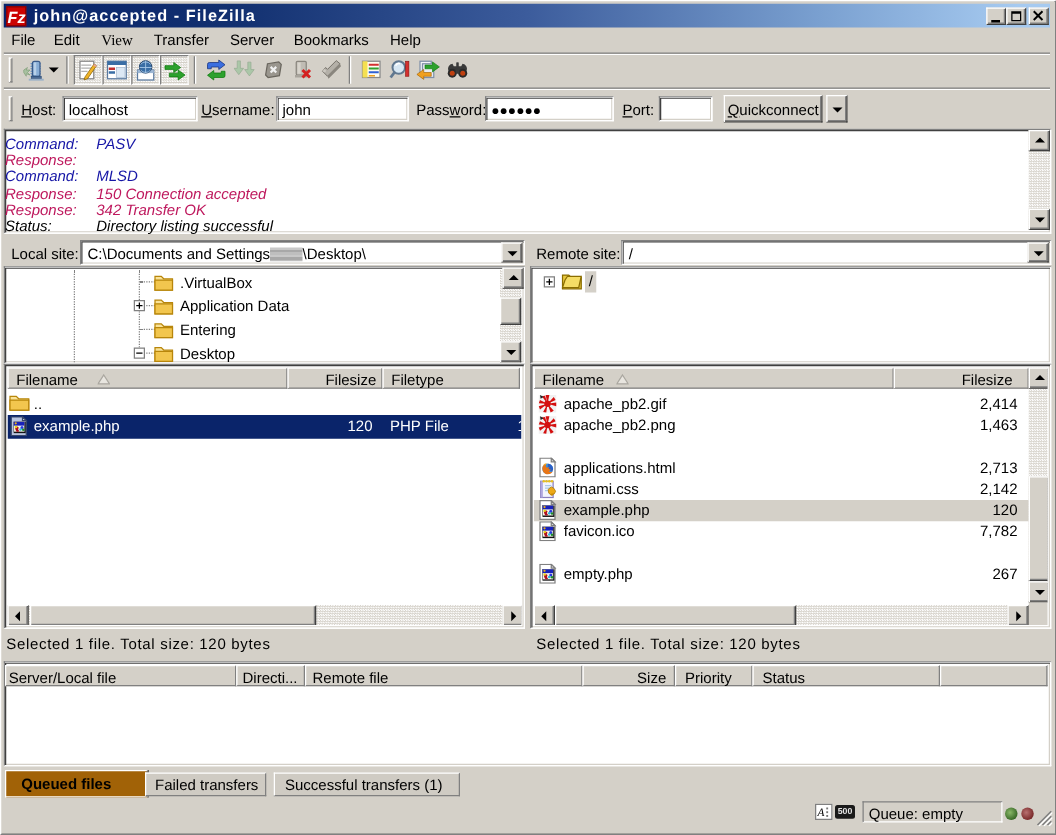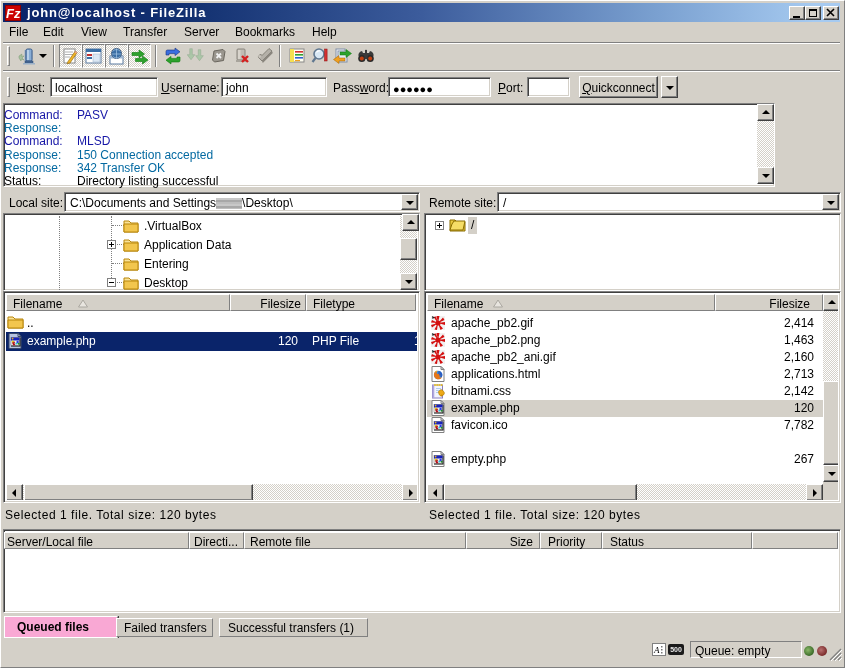--- a/index.html
+++ b/index.html
@@ -23,25 +23,25 @@
 .tsep{position:absolute;width:2px;height:22px;top:2px;border-left:1px solid #808080;border-right:1px solid #fff;}
 .tbtn{position:absolute;top:1px;width:23px;height:24px;display:flex;align-items:center;justify-content:center;}
 .tbtn.on{border:1px solid;border-color:#808080 #fff #fff #808080;background:repeating-conic-gradient(#fff 0 25%,#d4d0c8 0 50%) 0 0/2px 2px;}
 
 #quickbar{left:3px;top:70px;width:837px;height:33px;border-top:1px solid #808080;box-shadow:0 1px 0 #fff inset;}
 .qlabel{position:absolute;top:10px;font-size:12px;}
 .qinput{position:absolute;top:6px;height:20px;background:#fff;border:1px solid;border-color:#808080 #fff #fff #808080;box-shadow:inset 1px 1px 0 #404040,inset -1px -1px 0 #d4d0c8;font-size:12px;padding:3px 0 0 4px;}
 #qcbtn{position:absolute;left:576px;top:5px;width:79px;height:22px;background:#d4d0c8;border:1px solid;border-color:#fff #404040 #404040 #fff;box-shadow:inset -1px -1px 0 #808080;text-align:center;padding-top:4px;}
 #qcdrop{position:absolute;left:658px;top:5px;width:17px;height:22px;background:#d4d0c8;border:1px solid;border-color:#fff #404040 #404040 #fff;box-shadow:inset -1px -1px 0 #808080;}
 
-#log{left:3px;top:103px;width:772px;height:84px;background:#fff;border:1px solid;border-color:#808080 #fff #fff #808080;box-shadow:inset 1px 1px 0 #404040,inset -1px -1px 0 #d4d0c8;}
+#log{left:3px;top:103px;width:838px;height:84px;background:#fff;border:1px solid;border-color:#808080 #fff #fff #808080;box-shadow:inset 1px 1px 0 #404040,inset -1px -1px 0 #d4d0c8;font-style:italic;}
 .logline{position:absolute;left:0px;white-space:pre;font-size:12px;}
 .lval{position:absolute;left:73px;white-space:pre;font-size:12px;}
 .cblue{color:#1616a6;}
-.cgreen{color:#0369a1;}
+.cgreen{color:#be185d;}
 #redact{display:inline-block;width:26px;height:11px;vertical-align:-2px;background:repeating-linear-gradient(180deg,#c8c8c8 0 2px,#a8a8a8 2px 4px,#bebebe 4px 6px);}
 
 .sb{position:absolute;}
 .sbtn{position:absolute;background:#d4d0c8;border:1px solid;border-color:#fff #404040 #404040 #fff;box-shadow:inset -1px -1px 0 #808080,inset 1px 1px 0 #d4d0c8;}
 .arr{position:absolute;width:0;height:0;}
 .thumb{position:absolute;background:#d4d0c8;border:1px solid;border-color:#fff #404040 #404040 #fff;box-shadow:inset -1px -1px 0 #808080;}
 
 .sitelabel{position:absolute;font-size:12px;}
 .combo{position:absolute;height:20px;background:#fff;border:1px solid;border-color:#808080 #fff #fff #808080;box-shadow:inset 1px 1px 0 #404040,inset -1px -1px 0 #d4d0c8;font-size:12px;}
 .combobtn{position:absolute;width:17px;height:16px;background:#d4d0c8;border:1px solid;border-color:#fff #404040 #404040 #fff;box-shadow:inset -1px -1px 0 #808080;}
@@ -70,35 +70,35 @@
 
 .tab{position:absolute;font-size:12px;text-align:center;}
 
 #statusbar{left:3px;top:640px;width:838px;height:24px;}
 </style></head>
 <body>
 <div id="frame"></div>
 <div id="frame2"></div>
 <div id="titlebar" class="abs">
   <div id="fzicon">Fz</div>
-  <div id="title">john@localhost - FileZilla</div>
+  <div id="title">john@accepted - FileZilla</div>
 </div>
 <div class="wbtn" style="left:789px;">
     <span style="position:absolute;left:3px;top:9px;width:7px;height:2px;background:#000;"></span>
   </div>
 <div class="wbtn" style="left:805px;">
     <span style="position:absolute;left:3px;top:2px;width:8px;height:8px;border:2px solid #000;border-width:2px 1px 1px 1px;"></span>
   </div>
 <div class="wbtn" style="left:823px;"><svg width="14" height="12">
       <path d="M3 2 L10 9 M10 2 L3 9" stroke="#000" stroke-width="1.6"></path>
     </svg></div>
 <div id="menubar" class="abs">
   <span class="mi" style="left:6px;">File</span>
   <span class="mi" style="left:40px;">Edit</span>
-  <span class="mi" style="left:78px;">View</span>
+  <span class="mi" style="left:78px;font-family:Liberation Serif, serif;">View</span>
   <span class="mi" style="left:120px;">Transfer</span>
   <span class="mi" style="left:181px;">Server</span>
   <span class="mi" style="left:232px;">Bookmarks</span>
   <span class="mi" style="left:309px;">Help</span>
 </div>
 <div id="toolbar" class="abs">
   <div class="grip" style="left:4px;top:3px;height:20px;"></div>
   <div class="tbtn" style="left:12px;">
       <svg width="20" height="19" viewBox="0 0 20 19">
         <path d="M7 14 l2 -1 -2 -1 2 -1 -2 -1 2 -1 -2 -1 2 -1 -2 -1 2 -1 -2 -1 2 -1 5 0 2 1 -2 1 2 1 -2 1 2 1 -2 1 2 1 -2 1 2 1 -2 1 2 1 -2 1 z" fill="#6a92c0"></path>
@@ -391,30 +391,20 @@
       <div class="rrow" style="top:38px;">
           <span class="ric"><svg width="16" height="16" viewBox="0 0 16 16">
               <rect x="1" y="1" width="14" height="14" fill="#e8e8e8" opacity="0.6"></rect>
               <path d="M8 8 L6.5 1 L9.5 1 Z M8 8 L13 2.5 L14.5 5 Z M8 8 L15 7 L15 10 Z M8 8 L13 13.5 L10.5 15 Z M8 8 L7 15 L4.5 14.5 Z M8 8 L2 12.5 L1 10 Z M8 8 L1 7.5 L2 5 Z M8 8 L3.5 2 L6 1.5 Z" fill="#d40f0f"></path>
               <circle cx="8" cy="8" r="2.6" fill="#d40f0f"></circle>
               <path d="M2 1 l3 1.5 -2.5 1.5 z" fill="#222"></path>
             </svg></span>
           <span class="rn">apache_pb2.png</span>
           <span class="rs">1,463</span>
         </div>
-      <div class="rrow" style="top:55px;">
-          <span class="ric"><svg width="16" height="16" viewBox="0 0 16 16">
-              <rect x="1" y="1" width="14" height="14" fill="#e8e8e8" opacity="0.6"></rect>
-              <path d="M8 8 L6.5 1 L9.5 1 Z M8 8 L13 2.5 L14.5 5 Z M8 8 L15 7 L15 10 Z M8 8 L13 13.5 L10.5 15 Z M8 8 L7 15 L4.5 14.5 Z M8 8 L2 12.5 L1 10 Z M8 8 L1 7.5 L2 5 Z M8 8 L3.5 2 L6 1.5 Z" fill="#d40f0f"></path>
-              <circle cx="8" cy="8" r="2.6" fill="#d40f0f"></circle>
-              <path d="M2 1 l3 1.5 -2.5 1.5 z" fill="#222"></path>
-            </svg></span>
-          <span class="rn">apache_pb2_ani.gif</span>
-          <span class="rs">2,160</span>
-        </div>
       <div class="rrow" style="top:72px;">
           <span class="ric"><svg width="16" height="16" viewBox="0 0 16 16">
               <path d="M2 0.5 h9 l3 3 v12 h-12 z" fill="#fff" stroke="#808080"></path>
               <path d="M11 0.5 l3 3 h-3 z" fill="#e0e0e0" stroke="#808080"></path>
               <circle cx="8" cy="9" r="4.2" fill="#3f8fd9"></circle>
               <path d="M8 9 L8.5 4.9 A4.2 4.2 0 0 1 11.8 11.5 Z" fill="#2a5fc4"></path>
               <path d="M4.4 6.5 C3.4 8.5 4 11.5 6 12.7 C 8.5 14.2 11.3 13 12.2 11 C 11 12 9.5 11.8 9 11 C 10 10.8 10.5 10 10.3 9.2 C 9.8 9.6 9.2 9.5 8.8 9.2 L 9.5 7.5 L 7.8 8.2 C 6.8 7.8 6.5 7 6.8 5.8 C 5.8 6 5 6.5 4.4 6.5 Z" fill="#e87616"></path>
               <path d="M4.4 6.5 C 5 5 6.5 4.6 7.5 4.9 C 6.6 5.6 6.6 6.3 6.8 5.8 C 5.8 6 5 6.5 4.4 6.5 Z" fill="#f5a623"></path>
             </svg></span>
           <span class="rn">applications.html</span>
@@ -513,21 +503,21 @@
 <div id="queue" class="abs">
   <div class="qhdr" style="left:0px;width:185px;">Server/Local file</div>
   <div class="qhdr" style="left:185px;width:55px;padding-left:4px;">Directi...</div>
   <div class="qhdr" style="left:240px;width:222px;padding-left:5px;">Remote file</div>
   <div class="qhdr" style="left:462px;width:74px;text-align:right;padding-right:6px;">Size</div>
   <div class="qhdr" style="left:536px;width:62px;padding-left:7px;">Priority</div>
   <div class="qhdr" style="left:598px;width:150px;padding-left:7px;">Status</div>
   <div class="qhdr" style="left:748px;width:86px;"></div>
 </div>
 <div id="tabs">
-  <div class="tab" style="left:4px;top:616px;width:114px;height:22px;background:#f9a8d4;border:1px solid;border-color:#fff #808080 #fff #fff;box-shadow:1px 0 0 #404040;font-weight:bold;padding-top:3px;text-align:left;padding-left:12px;">Queued files</div>
+  <div class="tab" style="left:4px;top:616px;width:114px;height:22px;background:#a16207;border:1px solid;border-color:#fff #808080 #fff #fff;box-shadow:1px 0 0 #404040;font-weight:bold;padding-top:3px;text-align:left;padding-left:12px;">Queued files</div>
   <div class="tab" style="left:116px;top:618px;width:97px;height:19px;background:#cfcbc3;border:1px solid;border-color:#fff #808080 #808080 #fff;padding-top:2px;text-align:left;padding-left:7px;">Failed transfers</div>
   <div class="tab" style="left:219px;top:618px;width:149px;height:19px;background:#cfcbc3;border:1px solid;border-color:#fff #808080 #808080 #fff;padding-top:2px;text-align:left;padding-left:8px;">Successful transfers (1)</div>
 </div>
 <div id="statusbar" class="abs">
   <div style="position:absolute;left:649px;top:3px;width:14px;height:13px;background:#fff;border:1px solid #808080;"><svg width="12" height="11" viewBox="0 0 12 11">
         <text x="1" y="9" font-size="9" font-family="Liberation Serif" font-style="italic" fill="#000">A</text>
         <rect x="8" y="2" width="1.5" height="1.5" fill="#777"></rect>
         <rect x="8" y="5" width="1.5" height="1.5" fill="#777"></rect>
         <rect x="8" y="8" width="1.5" height="1.5" fill="#777"></rect>
       </svg></div>

